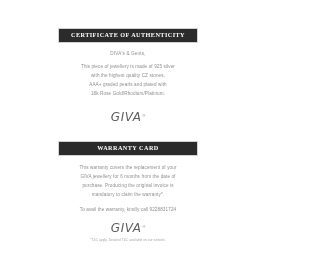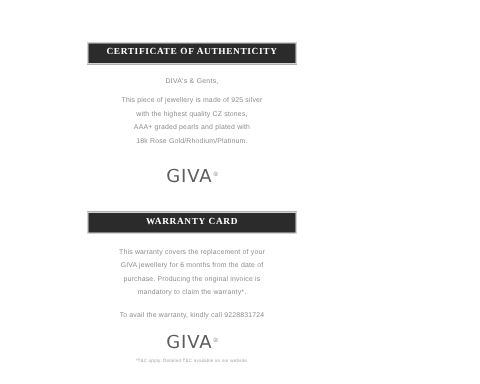--- a/index.html
+++ b/index.html
@@ -78,20 +78,21 @@
     letter-spacing: 0.12px;
     line-height: 1.3;
     margin: 7px 0 0 0;
     white-space: nowrap;
   }
   .logo-wrap {
     margin-top: 9px;
     display: flex;
     align-items: center;
     justify-content: center;
+    font-style: italic;
   }
   .logo-text {
     font-family: "DejaVu Sans", sans-serif;
     font-size: 12px;
     color: #5d5d5d;
     letter-spacing: 0.6px;
     line-height: 1;
     font-weight: 400;
   }
   .logo-reg {

